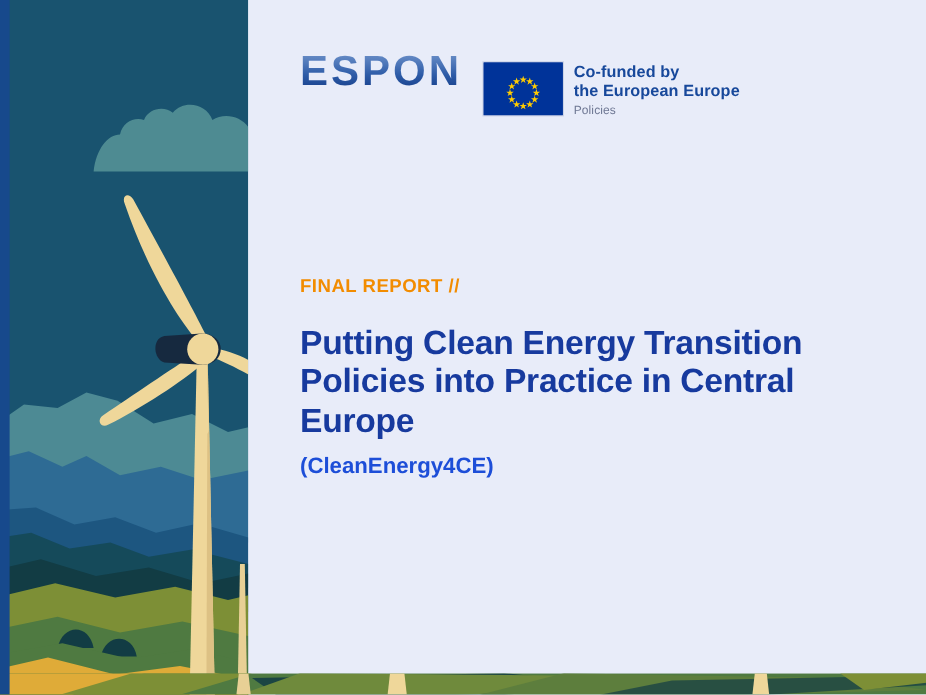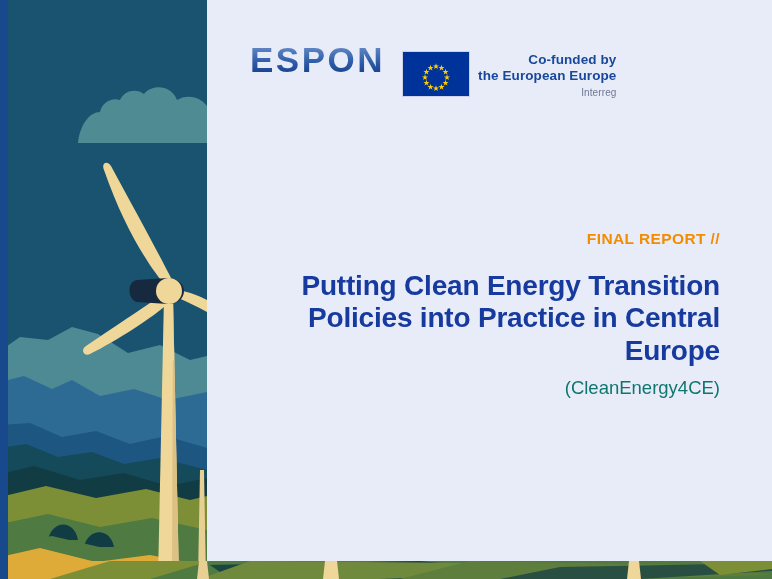--- a/index.html
+++ b/index.html
@@ -3,21 +3,21 @@
 <meta charset="utf-8">
 <style>
   html,body{margin:0;padding:0;}
   body{
     width:772px;height:579px;
     background:#e7ecf8;
     font-family:"Liberation Sans", sans-serif;
     overflow:hidden;
     position:relative;
   }
-  #page{position:relative;width:772px;height:579px;overflow:hidden;background:#e8ecf9;text-align:right;}
+  #page{position:relative;width:772px;height:579px;overflow:hidden;background:#e8ecf9;}
 
   
   .illus{
     position:absolute;left:0;top:0;width:207px;height:579px;overflow:hidden;
   }
   .illus svg{display:block;}
   
   .bottomband{
     position:absolute;left:0;bottom:0;width:772px;height:18px;overflow:hidden;
   }
@@ -64,21 +64,21 @@
   .titleblock{position:absolute;left:43px;top:230px;width:470px;}
   .kicker{
     color:#f28c00;font-weight:bold;font-size:15.5px;letter-spacing:0.4px;
     margin:0 0 22px 0;
   }
   .maintitle{
     color:#173a9e;font-weight:bold;font-size:28px;line-height:1.16;
     margin:0;letter-spacing:-0.2px;
   }
   .acronym{
-    color:#0f766e;font-size:18.5px;margin:10px 0 0 0;font-weight:normal;
+    color:#1d4ed8;font-size:18.5px;margin:10px 0 0 0;font-weight:bold;
   }
   .reportline{
     font-family:"Liberation Serif", serif;
     color:#14213d;font-size:15.5px;margin:9px 0 0 0;
   }
 </style>
 </head>
 <body>
 
 <div id="page">
@@ -176,21 +176,21 @@
             <polygon points="23.45,27.7 24.2,29.95 26.55,29.95 24.65,31.35 25.38,33.6 23.45,32.2 21.52,33.6 22.25,31.35 20.35,29.95 22.7,29.95"></polygon>
             <polygon points="22,22.2 22.75,24.45 25.1,24.45 23.2,25.85 23.93,28.1 22,26.7 20.07,28.1 20.8,25.85 18.9,24.45 21.25,24.45"></polygon>
             <polygon points="23.45,16.7 24.2,18.95 26.55,18.95 24.65,20.35 25.38,22.6 23.45,21.2 21.52,22.6 22.25,20.35 20.35,18.95 22.7,18.95"></polygon>
             <polygon points="27.5,12.65 28.25,14.9 30.6,14.9 28.7,16.3 29.43,18.55 27.5,17.15 25.57,18.55 26.3,16.3 24.4,14.9 26.75,14.9"></polygon>
           </g>
         </svg>
 
         <div class="eu-text">
           <div class="l1">Co-funded by</div>
           <div class="l2">the European Europe</div>
-          <div class="l3">Interreg</div>
+          <div class="l3">Policies</div>
         </div>
       </div>
     </div>
 
     <div class="titleblock">
       <p class="kicker">FINAL REPORT //</p>
       <h1 class="maintitle">Putting Clean Energy Transition Policies into Practice in Central Europe</h1>
       <p class="acronym">(CleanEnergy4CE)</p>
     </div>
   </div>

